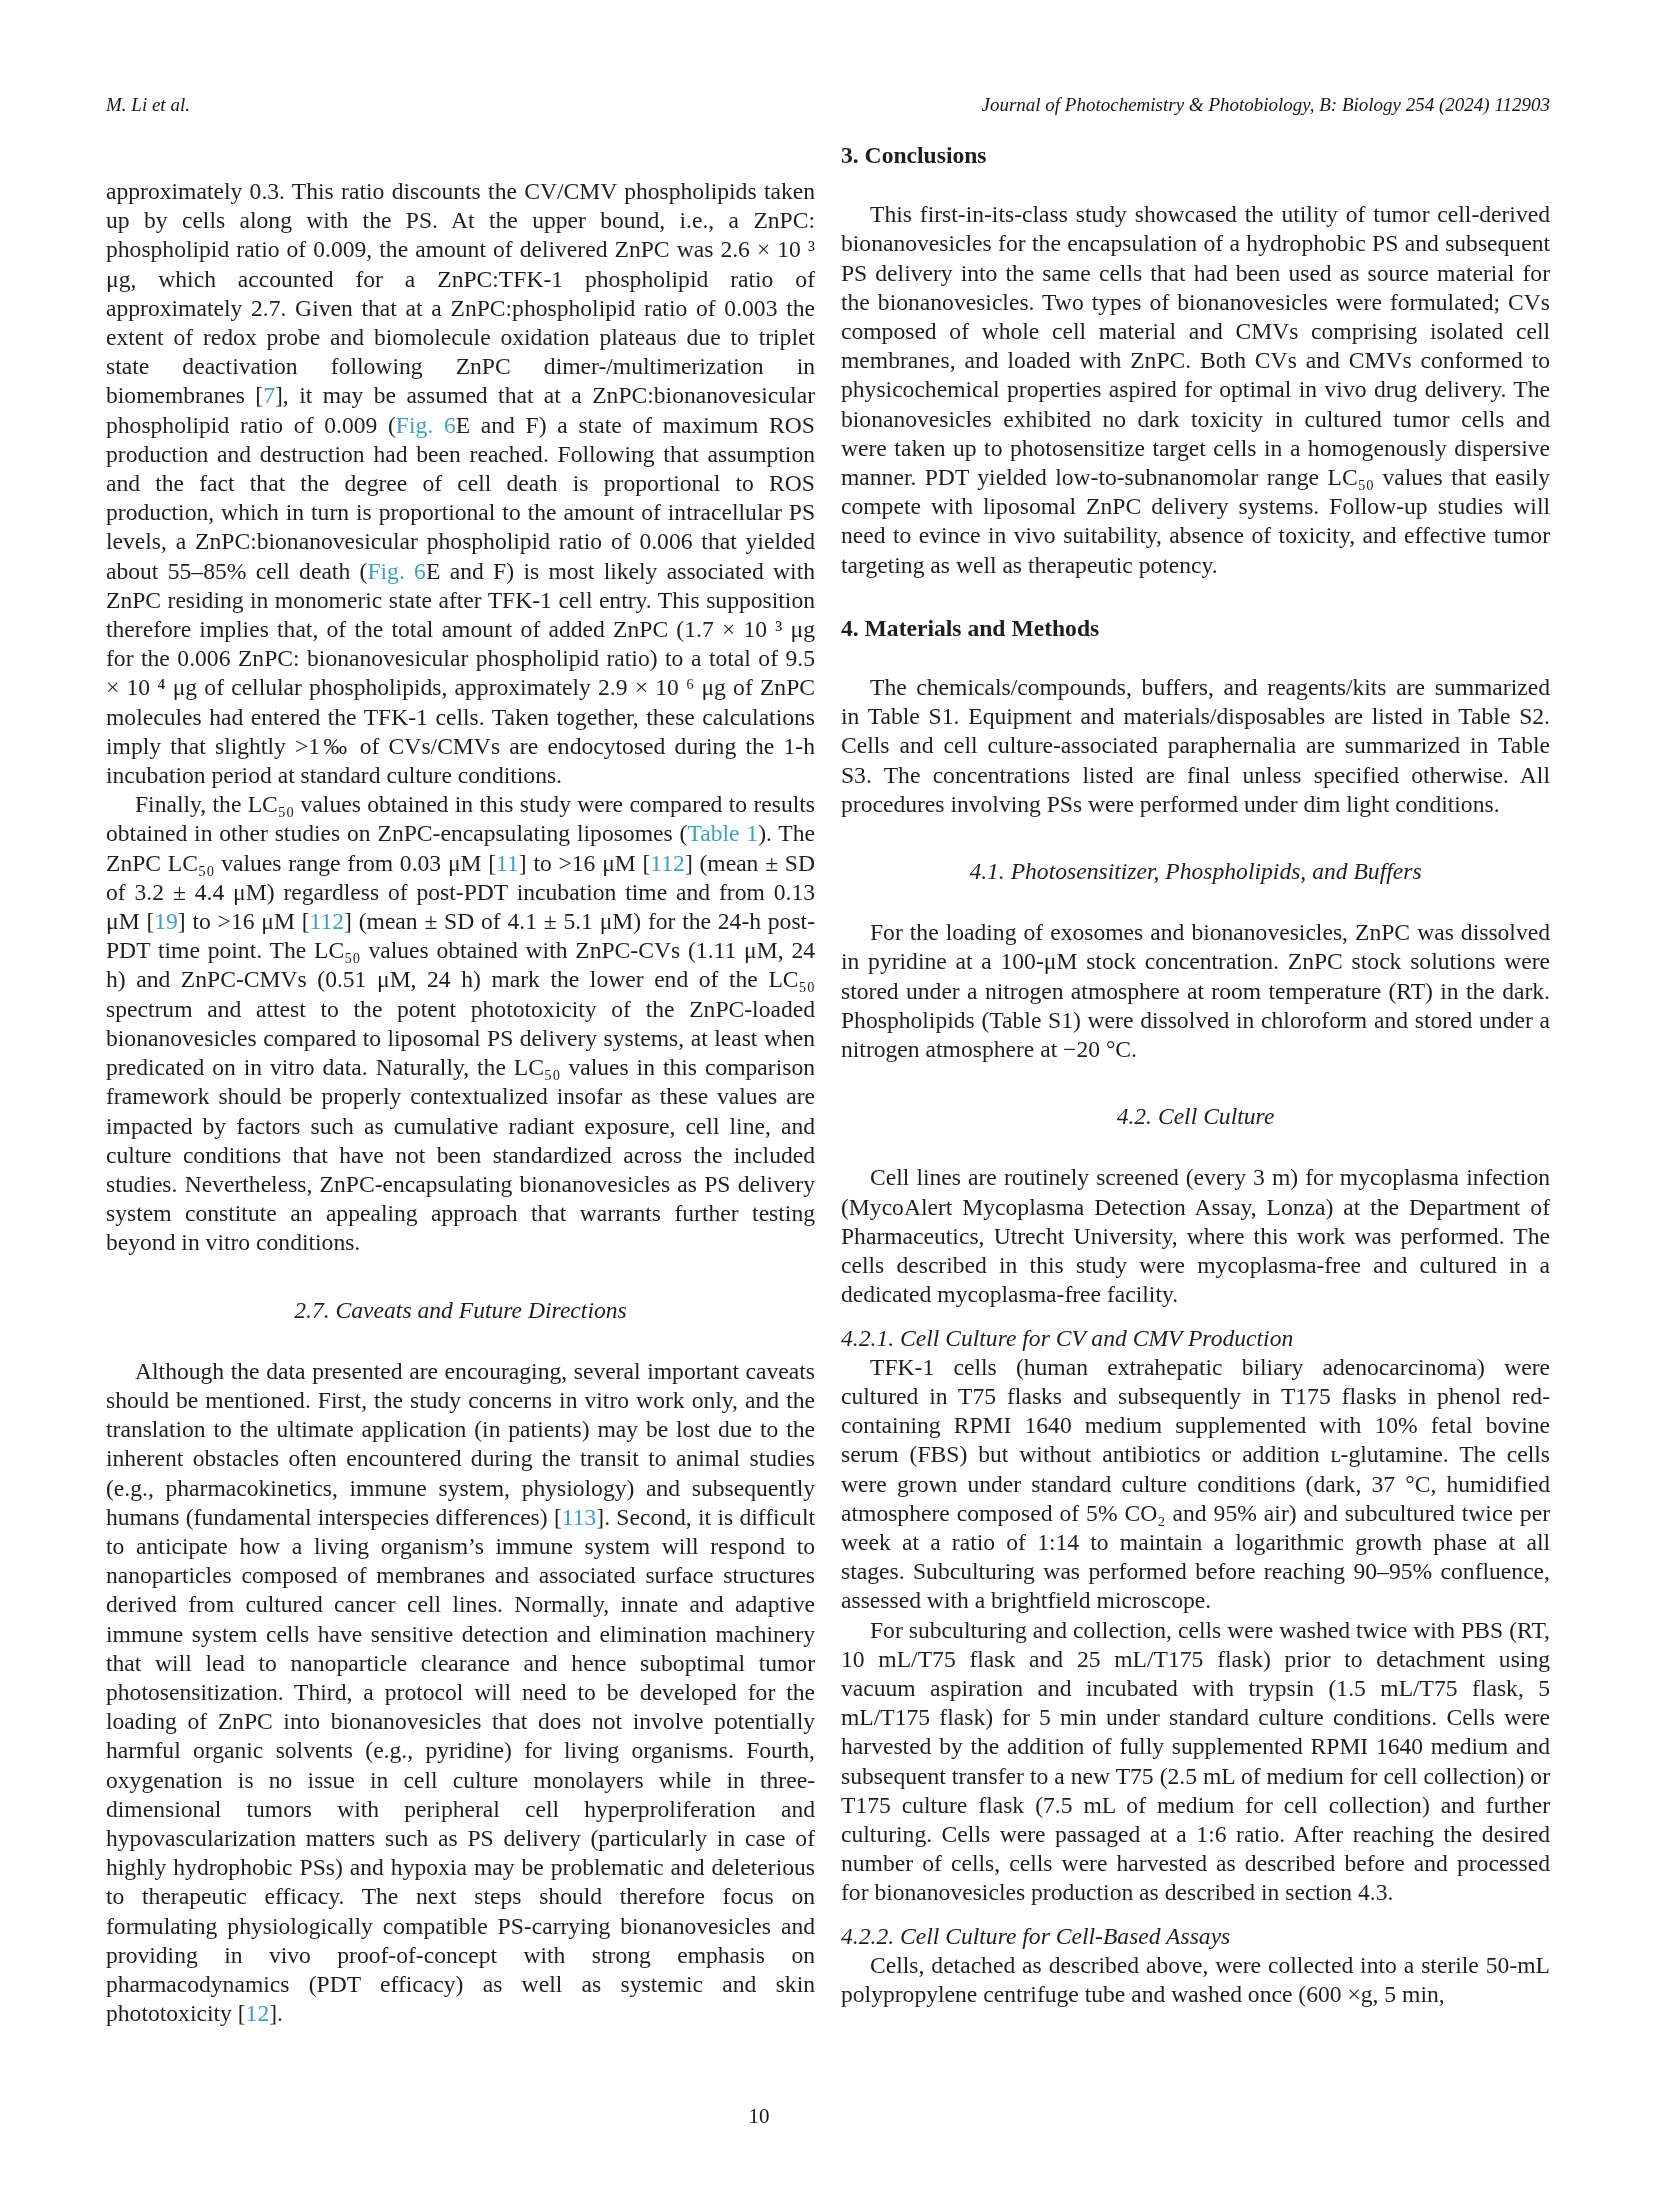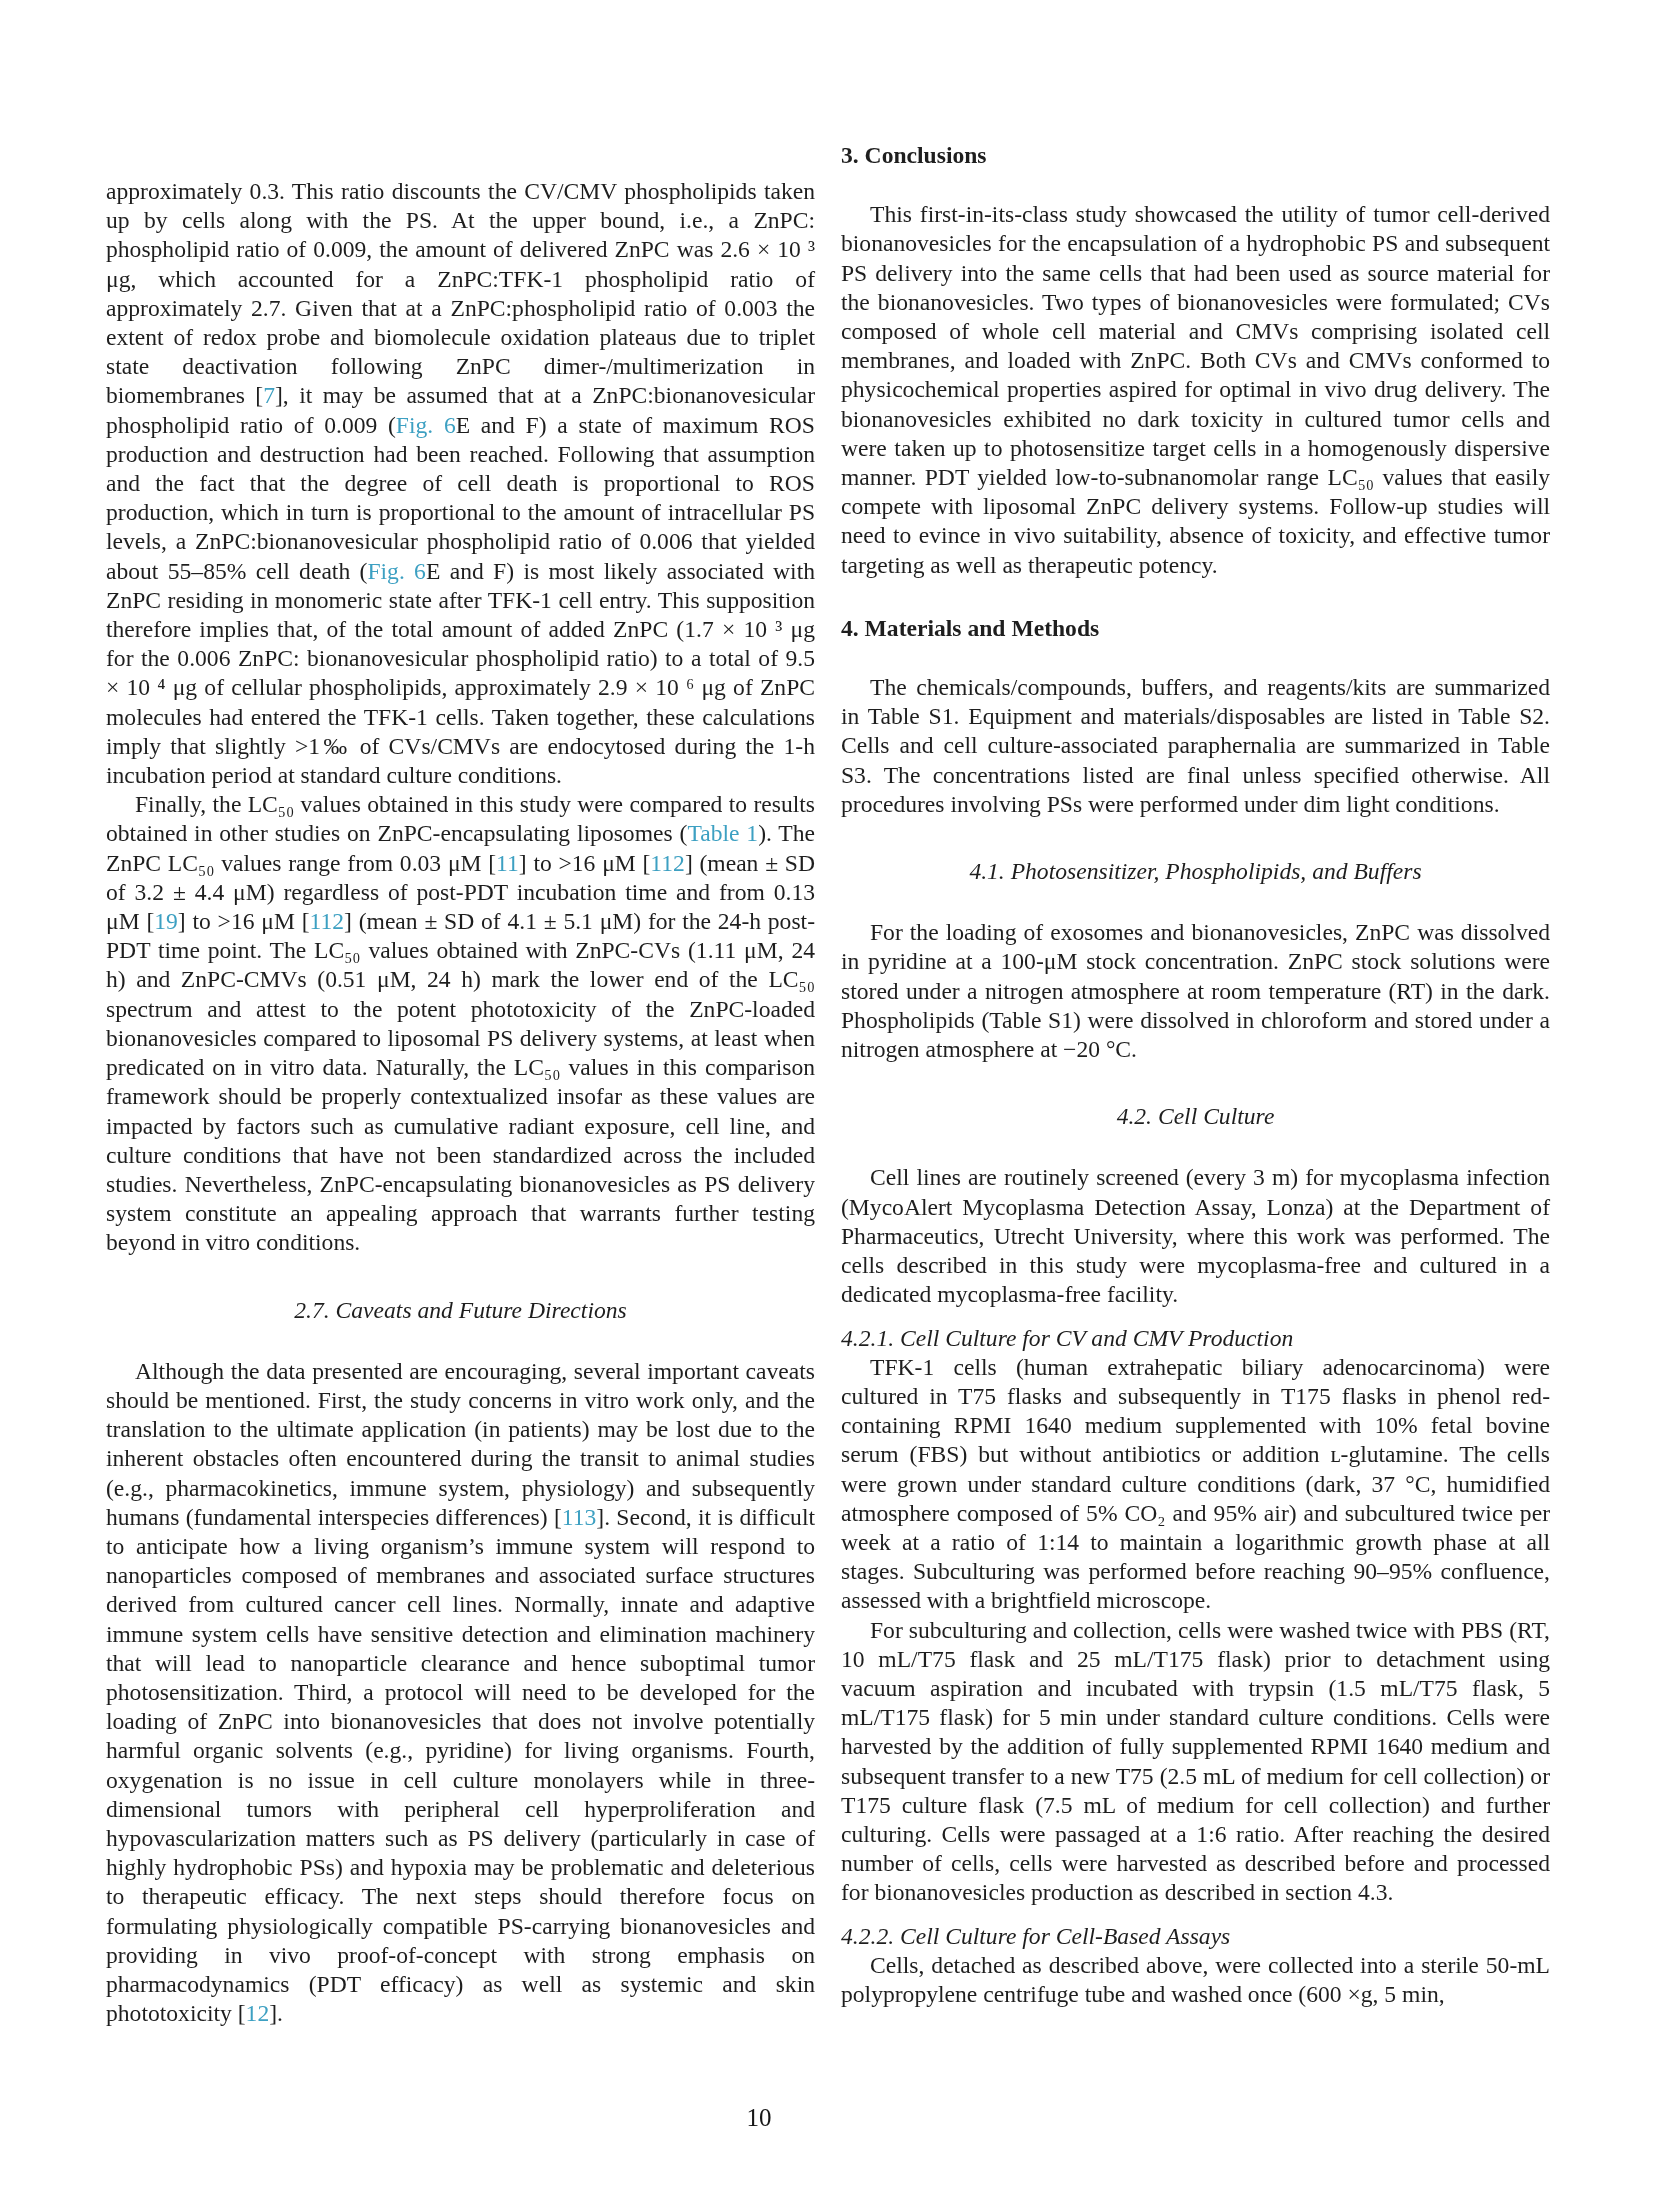--- a/index.html
+++ b/index.html
@@ -25,28 +25,32 @@
   }
   .col p.noindent { text-indent:0;margin-top:38px; }
   h2,h3,h4 { font-weight:normal; font-size:23.6px; line-height:29.2px; }
   .h-bold { font-weight:bold; margin:34px 0 30px 0; }
   .h-bold.first { margin-top:2px; }
   .h-italic { font-style:italic; margin:38px 0 32px 0;text-align:center; }
   .h-sub { font-style:italic; margin:14px 0 0 0; }
   .link { color:var(--accent); }
   .page-footer {
     position:absolute; top:2104px; left:0; width:1518px;
-    text-align:center; font-size:25px; color:#161616;
+    text-align:center; font-size:21px; color:#161616;
   }
 </style>
 </head>
 <body>
 
 <div class="page">
 
+  <div class="running-head">
+    <span>M. Li et al.</span>
+    <span>Journal of Photochemistry &amp; Photobiology, B: Biology 254 (2024) 112903</span>
+  </div>
 
   <div class="columns">
 
     <section class="col">
       <p class="noindent"><span>approximately 0.3. This ratio discounts the CV/CMV phospholipids taken up by cells along with the PS. At the upper bound, i.e., a ZnPC: phospholipid ratio of 0.009, the amount of delivered ZnPC was 2.6 × 10 ³ μg, which accounted for a ZnPC:TFK-1 phospholipid ratio of approximately 2.7. Given that at a ZnPC:phospholipid ratio of 0.003 the extent of redox probe and biomolecule oxidation plateaus due to triplet state deactivation following ZnPC dimer-/multimerization in biomembranes [</span><span class="link">7</span><span>], it may be assumed that at a ZnPC:bionanovesicular phospholipid ratio of 0.009 (</span><span class="link">Fig. 6</span><span>E and F) a state of maximum ROS production and destruction had been reached. Following that assumption and the fact that the degree of cell death is proportional to ROS production, which in turn is proportional to the amount of intracellular PS levels, a ZnPC:bionanovesicular phospholipid ratio of 0.006 that yielded about 55–85% cell death (</span><span class="link">Fig. 6</span><span>E and F) is most likely associated with ZnPC residing in monomeric state after TFK-1 cell entry. This supposition therefore implies that, of the total amount of added ZnPC (1.7 × 10 ³ μg for the 0.006 ZnPC: bionanovesicular phospholipid ratio) to a total of 9.5 × 10 ⁴ μg of cellular phospholipids, approximately 2.9 × 10 ⁶ μg of ZnPC molecules had entered the TFK-1 cells. Taken together, these calculations imply that slightly &gt;1‰ of CVs/CMVs are endocytosed during the 1-h incubation period at standard culture conditions.</span></p>
       <p><span>Finally, the LC₅₀ values obtained in this study were compared to results obtained in other studies on ZnPC-encapsulating liposomes (</span><span class="link">Table 1</span><span>). The ZnPC LC₅₀ values range from 0.03 μM [</span><span class="link">11</span><span>] to &gt;16 μM [</span><span class="link">112</span><span>] (mean ± SD of 3.2 ± 4.4 μM) regardless of post-PDT incubation time and from 0.13 μM [</span><span class="link">19</span><span>] to &gt;16 μM [</span><span class="link">112</span><span>] (mean ± SD of 4.1 ± 5.1 μM) for the 24-h post-PDT time point. The LC₅₀ values obtained with ZnPC-CVs (1.11 μM, 24 h) and ZnPC-CMVs (0.51 μM, 24 h) mark the lower end of the LC₅₀ spectrum and attest to the potent phototoxicity of the ZnPC-loaded bionanovesicles compared to liposomal PS delivery systems, at least when predicated on in vitro data. Naturally, the LC₅₀ values in this comparison framework should be properly contextualized insofar as these values are impacted by factors such as cumulative radiant exposure, cell line, and culture conditions that have not been standardized across the included studies. Nevertheless, ZnPC-encapsulating bionanovesicles as PS delivery system constitute an appealing approach that warrants further testing beyond in vitro conditions.</span></p>
       <h3 class="h-italic">2.7.  Caveats and Future Directions</h3>
       <p><span>Although the data presented are encouraging, several important caveats should be mentioned. First, the study concerns in vitro work only, and the translation to the ultimate application (in patients) may be lost due to the inherent obstacles often encountered during the transit to animal studies (e.g., pharmacokinetics, immune system, physiology) and subsequently humans (fundamental interspecies differences) [</span><span class="link">113</span><span>]. Second, it is difficult to anticipate how a living organism’s immune system will respond to nanoparticles composed of membranes and associated surface structures derived from cultured cancer cell lines. Normally, innate and adaptive immune system cells have sensitive detection and elimination machinery that will lead to nanoparticle clearance and hence suboptimal tumor photosensitization. Third, a protocol will need to be developed for the loading of ZnPC into bionanovesicles that does not involve potentially harmful organic solvents (e.g., pyridine) for living organisms. Fourth, oxygenation is no issue in cell culture monolayers while in three-dimensional tumors with peripheral cell hyperproliferation and hypovascularization matters such as PS delivery (particularly in case of highly hydrophobic PSs) and hypoxia may be problematic and deleterious to therapeutic efficacy. The next steps should therefore focus on formulating physiologically compatible PS-carrying bionanovesicles and providing in vivo proof-of-concept with strong emphasis on pharmacodynamics (PDT efficacy) as well as systemic and skin phototoxicity [</span><span class="link">12</span><span>].</span></p>
     </section>
 

